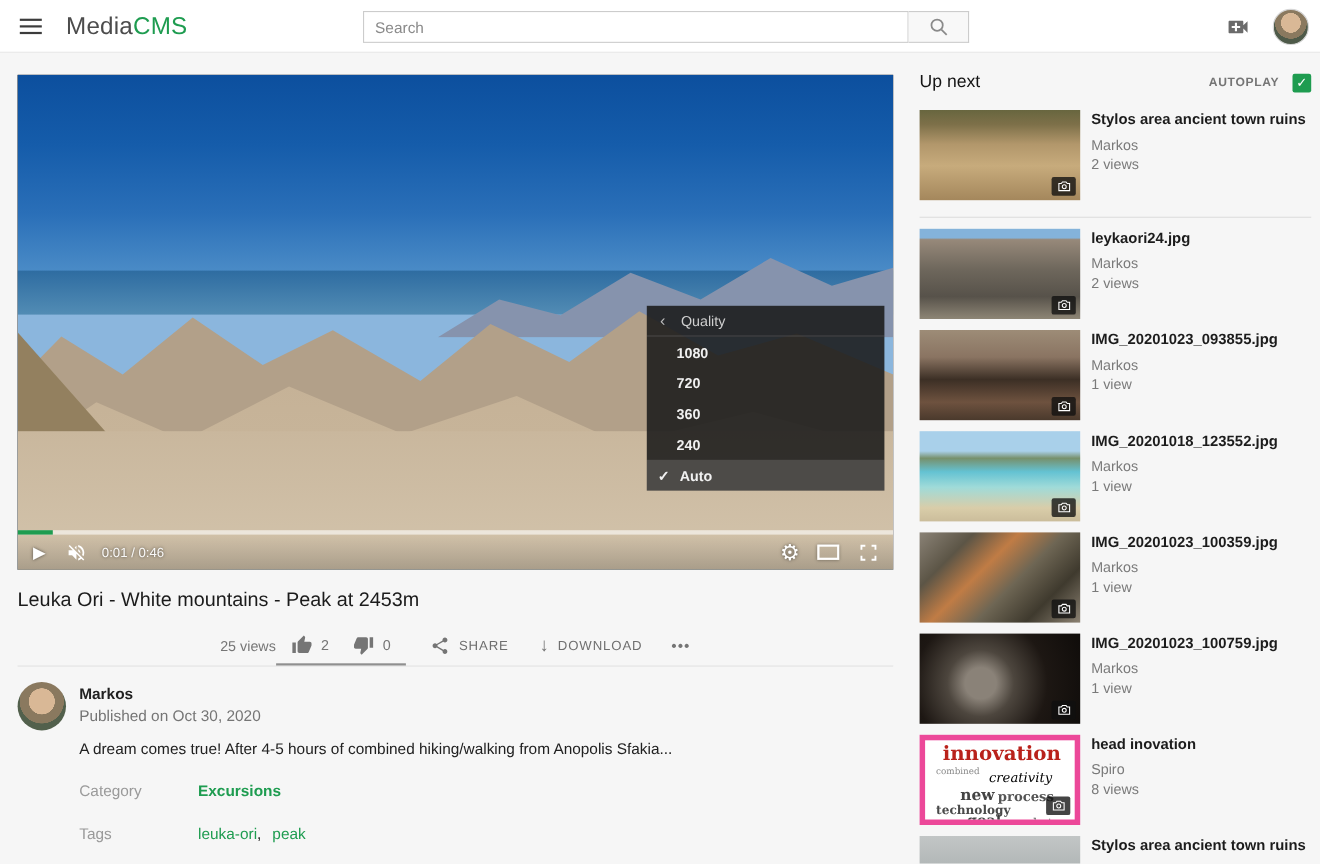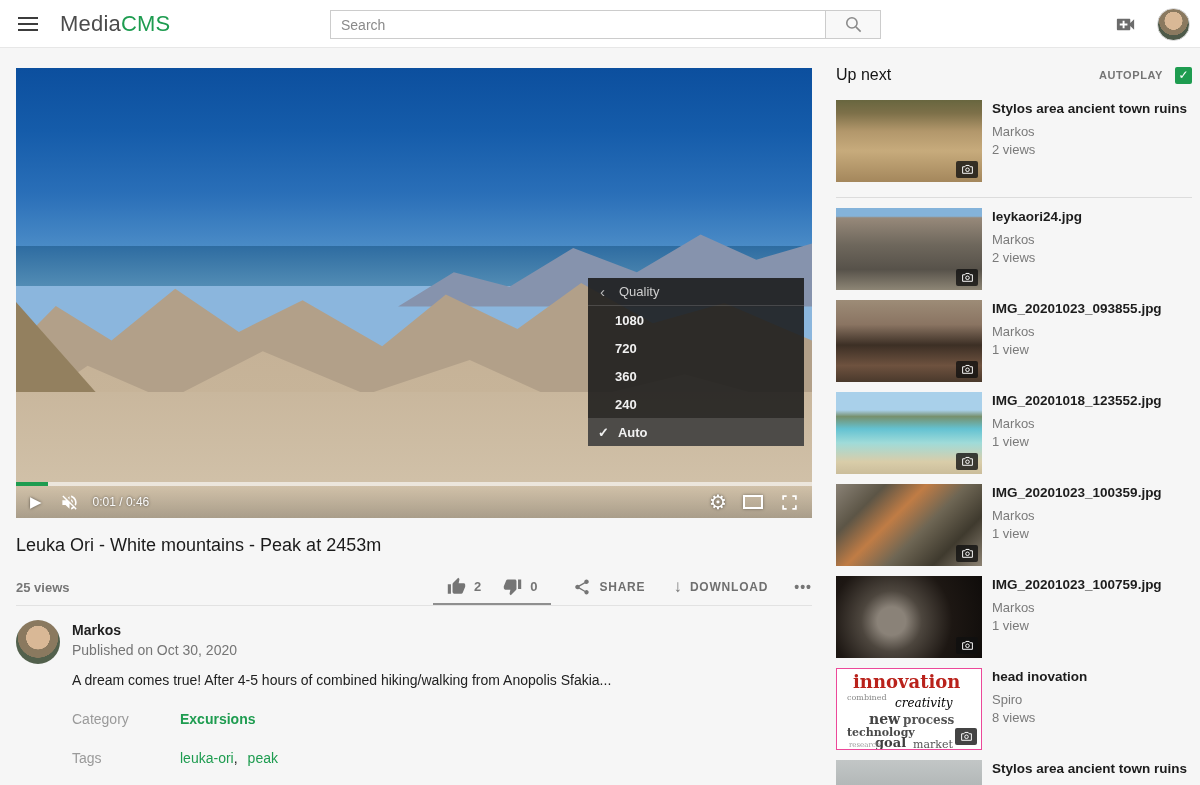--- a/index.html
+++ b/index.html
@@ -54,21 +54,21 @@
   .qmenu{position:absolute;left:572px;top:210px;width:216px;background:rgba(26,26,26,.88);z-index:10;}
   .qmenu-head{height:28px;display:flex;align-items:center;padding:0 12px;color:#cfcfcf;font-size:13px;
          border-bottom:1px solid rgba(255,255,255,.15);cursor:pointer;}
   .qmenu-back{color:#bbb;font-size:15px;margin-right:14px;}
   .qrow{height:28px;display:flex;align-items:center;padding-left:27px;color:#f1f1f1;font-size:13px;
          font-weight:bold;cursor:pointer;text-align:right;}
   .qrow.selected{background:rgba(255,255,255,.14);padding-left:10px;}
   .qcheck{margin-right:9px;font-weight:bold;font-size:13px;}
   
   .v-title{margin-top:17px;font-size:18px;color:#1b1b1b;}
-  .meta-row{margin-top:13px;height:36px;display:flex;justify-content:space-between;align-items:center;font-weight:bold;}
+  .meta-row{margin-top:13px;height:36px;display:flex;justify-content:center;align-items:center;}
   .views{font-size:13px;color:#767676;}
   .actions{display:flex;align-items:center;color:#757575;height:100%;}
   .rating-group{display:flex;align-items:center;height:100%;border-bottom:2px solid #8f8f8f;padding:0 14px;}
   .action-ico{display:flex;align-items:center;cursor:pointer;}
   .count{font-size:13px;color:#757575;margin-left:8px;}
   .dislike{margin-left:22px;}
   .action-lbl{font-size:12px;letter-spacing:.8px;color:#6f6f6f;margin-left:8px;}
   .share-btn{margin-left:22px;}
   .download-btn{margin-left:28px;}
   .down-glyph{font-size:17px;color:#757575;}
@@ -103,21 +103,21 @@
   .item-title{font-size:13.5px;font-weight:bold;color:#1c1c1c;line-height:1.25;}
   .item-author{font-size:13px;color:#7a7a7a;margin-top:6px;}
   .item-views{font-size:13px;color:#7a7a7a;margin-top:3px;}
   
   .t1{background:linear-gradient(180deg,#68663f 0%,#7d7049 16%,#b2976b 38%,#c7ab7c 62%,#a4875c 100%);}
   .t2{background:linear-gradient(180deg,#84b3da 0%,#84b3da 10%,#97897a 12%,#6e675c 45%,#57524a 75%,#8d8575 100%);}
   .t3{background:linear-gradient(180deg,#9d8c77 0%,#8a7462 30%,#3c2f25 55%,#6e523f 80%,#4a392c 100%);}
   .t4{background:linear-gradient(180deg,#a9d0ea 0%,#a9d0ea 22%,#77906c 30%,#64c2d2 45%,#9fdbd9 62%,#d9cda9 85%,#cbbd9b 100%);}
   .t5{background:linear-gradient(135deg,#8a8276 0%,#5c5546 22%,#c07c45 40%,#6e6654 58%,#3f3a2e 78%,#8c8273 100%);}
   .t6{background:radial-gradient(circle at 38% 55%,#8a8278 0 14%,#4d463e 30%,#1d1713 60%,#0f0c0a 100%);}
-  .t7{background:#fff;border:1px solid #ec4899;position:relative;font-family:"DejaVu Serif",serif;}
+  .t7{background:#fff;border:5px solid #ec4899;position:relative;font-family:"DejaVu Serif",serif;}
   .t8{background:linear-gradient(180deg,#c2c6c6 0%,#a7adad 55%,#8f9695 100%);}
   .cw{position:absolute;color:#555;white-space:nowrap;}
   .cw0{left:16px;top:2px;font-size:18px;font-weight:bold;color:#b9221b;}
   .cw1{left:10px;top:24px;font-size:8px;color:#888;}
   .cw2{left:58px;top:27px;font-size:12px;color:#000000;font-style:italic;}
   .cw3{left:32px;top:42px;font-size:14px;font-weight:bold;color:#444;}
   .cw4{left:66px;top:44px;font-size:12px;font-weight:bold;color:#555;}
   .cw5{left:10px;top:57px;font-size:11px;font-weight:bold;color:#494949;}
   .cw6{left:38px;top:66px;font-size:13px;font-weight:bold;color:#3f3f3f;}
   .cw7{left:76px;top:69px;font-size:11px;color:#555;}

